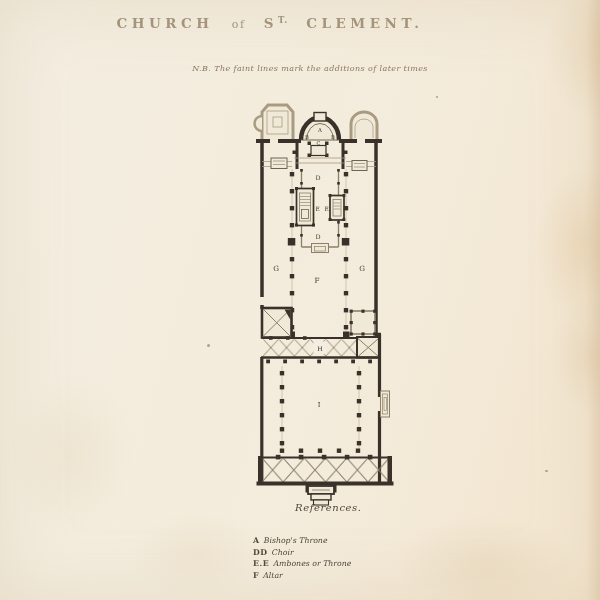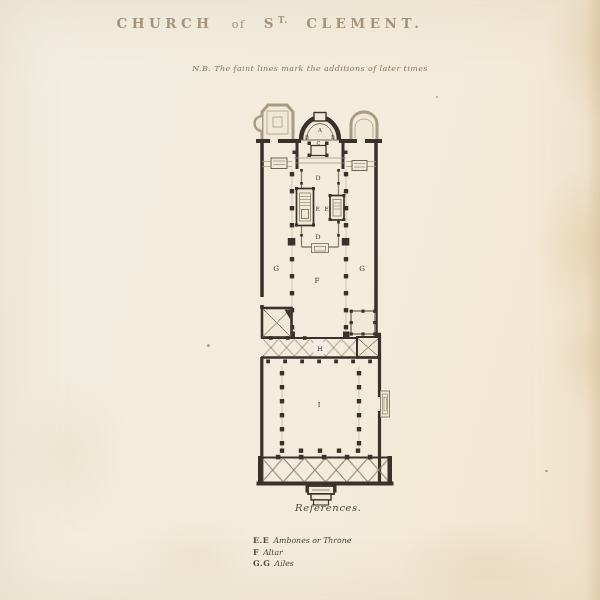--- a/index.html
+++ b/index.html
@@ -289,24 +289,27 @@
     <rect x="308" y="486" width="26" height="8" class="sd fp" stroke-width="1.8"></rect>
     <rect x="311" y="494" width="20" height="6" class="sd fp" stroke-width="1.4"></rect>
     <rect x="313.5" y="500" width="15" height="5" class="sd fp" stroke-width="1.1"></rect>
     <path d="M312,490 L330,490" class="sm fn" stroke-width="0.7"></path>
   </g>
 </svg>
 
 <div class="refs">
   <div class="refs-heading">References.</div>
   <div class="ref-row">
+    <span class="ref-key">A</span><span class="ref-label">Bishop's Throne</span>
+  </div>
+  <div class="ref-row">
+    <span class="ref-key">DD</span><span class="ref-label">Choir</span>
+  </div>
+  <div class="ref-row">
     <span class="ref-key">E.E</span><span class="ref-label">Ambones or Throne</span>
   </div>
   <div class="ref-row">
     <span class="ref-key">F</span><span class="ref-label">Altar</span>
   </div>
-  <div class="ref-row">
-    <span class="ref-key">G.G</span><span class="ref-label">Ailes</span>
-  </div>
 </div>
 
 <div class="edge-right"></div>
 <div class="vignette"></div>
 
 </body></html>

